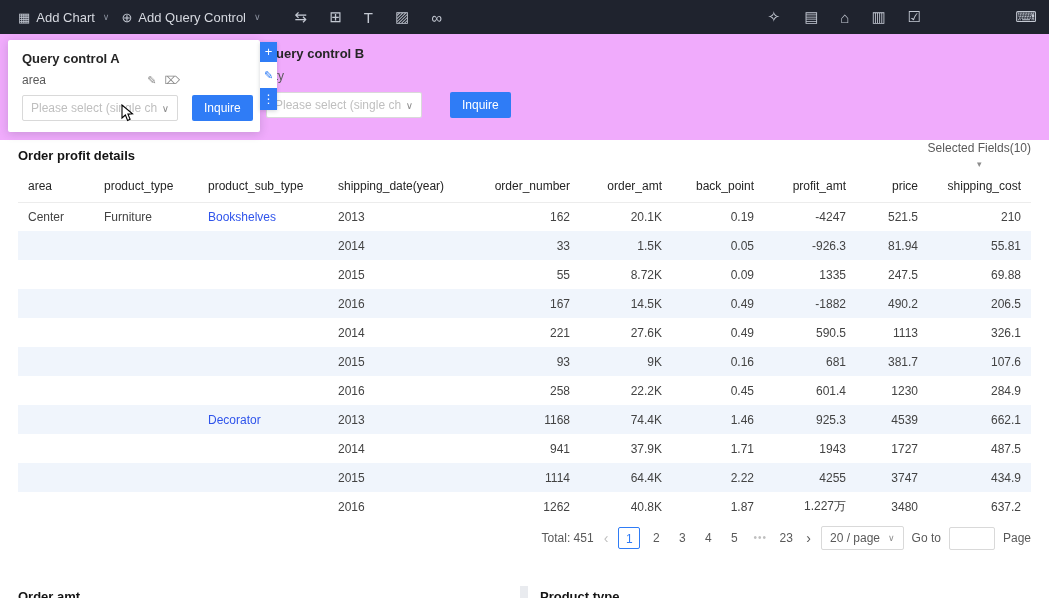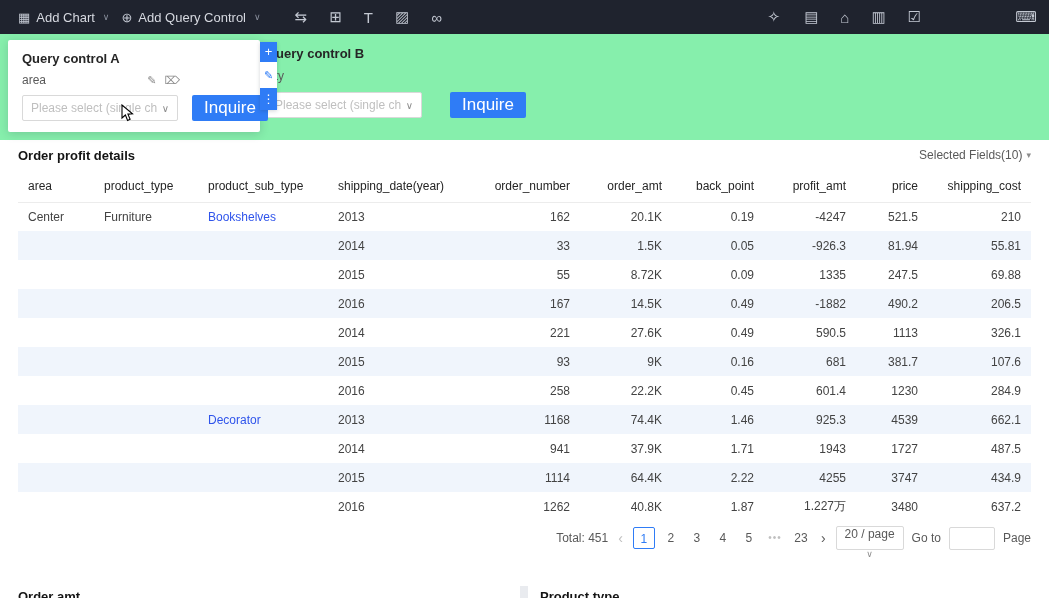--- a/index.html
+++ b/index.html
@@ -14,38 +14,38 @@
   .tb-caret { font-size:9px; color:#8b919e; margin-left:2px; }
   .tb-icons { display:flex; align-items:center; gap:22px; margin-left:28px; }
   .tb-icons span { font-size:15px; color:#c3c8d2; cursor:pointer; }
   .tb-spacer { flex:1; }
   .tb-right { display:flex; align-items:center; gap:22px; margin-left:24px; }
   .tb-right span { font-size:15px; color:#c3c8d2; cursor:pointer; }
   .tb-zoom { display:flex; align-items:center; gap:5px; font-size:12px; color:#d6d9e0;
     margin-left:26px; cursor:pointer;margin-top:48px; }
 
   
-  .controls-area { position:relative; height:106px; background:#86efac;text-decoration:underline; }
+  .controls-area { position:relative; height:106px; background:#f0abfc;text-decoration:underline; }
   .qc-card { position:absolute; left:8px; top:6px; width:252px; height:92px;
     background:#fff; border-radius:2px; box-shadow:0 2px 10px rgba(31,45,61,.18);
     padding:11px 14px; z-index:2; }
   .qc-title { font-size:13px; font-weight:bold; color:#262626; }
   .qc-field-row { display:flex; justify-content:space-between; align-items:center;
     width:158px; margin-top:7px; }
   .qc-field { font-size:12px; color:#595959; }
   .qc-field-icons { display:flex; gap:8px; }
   .qc-field-icons span { font-size:11px; color:#8c8c8c; cursor:pointer; }
   .qc-row { display:flex; align-items:center; margin-top:8px; }
   .qc-select { width:156px; height:26px; border:1px solid #d9d9d9; border-radius:2px;
     display:flex; align-items:center; justify-content:space-between; padding:0 8px;
     font-size:12px; color:#bfbfbf; cursor:pointer; background:#fff; }
   .qc-select .ph { white-space:nowrap; overflow:hidden; }
   .qc-select .chev { font-size:10px; color:#8c8c8c; margin-left:4px; }
   .inquire-btn { margin-left:14px; height:26px; padding:0 12px; background:#2f7cf6;
-    color:#fff; border:none; border-radius:2px; font-size:17px; cursor:pointer;
+    color:#fff; border:none; border-radius:2px; font-size:12px; cursor:pointer;
     font-family:"Liberation Sans",sans-serif; }
 
   .mini-toolbar { position:absolute; left:260px; top:8px; width:17px; z-index:3;
     display:flex; flex-direction:column; box-shadow:0 1px 4px rgba(31,45,61,.2); }
   .mt-item { width:17px; text-align:center; cursor:pointer; }
   .mt-plus { height:20px; line-height:20px; background:#2f7cf6; color:#fff; font-size:13px; }
   .mt-edit { height:26px; line-height:26px; background:#fff; color:#2f7cf6; font-size:11px; }
   .mt-dots { height:22px; line-height:22px; background:#2f7cf6; color:#fff; font-size:12px; }
 
   .qc-plain { position:absolute; left:266px; top:12px; width:260px; }
@@ -53,42 +53,42 @@
   .qc-plain .inquire-btn { margin-left:28px; }
   .qc-plain .qc-field { display:block; margin-top:8px; }
 
   .cursor-overlay { position:absolute; left:112px; top:64px; z-index:5; }
 
   
   .table-widget { padding:0 18px; }
   .tw-head { height:30px; display:flex; align-items:center; justify-content:space-between; }
   .tw-title { font-size:13px; font-weight:bold; color:#141414; }
   .selected-fields { font-size:12px; color:#595959; display:flex; align-items:center;
-    gap:4px; cursor:pointer; }
+    gap:4px; cursor:pointer;flex-direction:column; }
   .sf-caret { font-size:9px; color:#8c8c8c; }
 
   table { width:100%; border-collapse:collapse; table-layout:fixed; font-size:12px; }
   thead th { height:32px; font-weight:400; color:#262626; padding:0 10px;
     text-align:left; border-bottom:1px solid #ececec; white-space:nowrap; }
   tbody td { height:29px; padding:0 10px; color:#434343; white-space:nowrap; }
   th.num, td.num { text-align:right; }
   tbody tr:nth-child(even) { background:#f0f5fc; }
   td.link { color:#2f54eb; cursor:pointer; }
 
   
   .pagination { height:34px; display:flex; align-items:center; justify-content:flex-end;
     gap:8px; font-size:12px; color:#595959; }
   .pg-pages { display:flex; align-items:center; gap:6px; }
   .pg { min-width:20px; height:22px; line-height:22px; text-align:center; cursor:pointer; }
   .pg.active { border:1px solid #2f7cf6; color:#2f7cf6; border-radius:2px; min-width:22px; }
   .pg.dots { color:#bfbfbf; letter-spacing:1px; font-size:10px; }
   .pg-arrow { color:#bfbfbf; font-size:14px; cursor:pointer; padding:0 2px; }
   .pg-arrow.next { color:#595959; }
   .page-size { height:24px; border:1px solid #d9d9d9; border-radius:2px; display:flex;
-    align-items:center; gap:8px; padding:0 8px; cursor:pointer;flex-direction:column; }
+    align-items:center; gap:8px; padding:0 8px; cursor:pointer; }
   .page-size .chev { font-size:9px; color:#8c8c8c; }
   .goto-input { width:46px; height:23px; border:1px solid #d9d9d9; border-radius:2px; }
 
   
   .bottom-strip { position:absolute; left:0; right:0; bottom:0; height:12px;
     display:flex; overflow:hidden; }
   .bw { overflow:hidden; height:12px; background:#fff; }
   .bw-left { width:520px; padding-left:18px; }
   .bw-gap { width:8px; background:#e9ebef; height:12px; }
   .bw-right { flex:1; padding-left:12px; }

